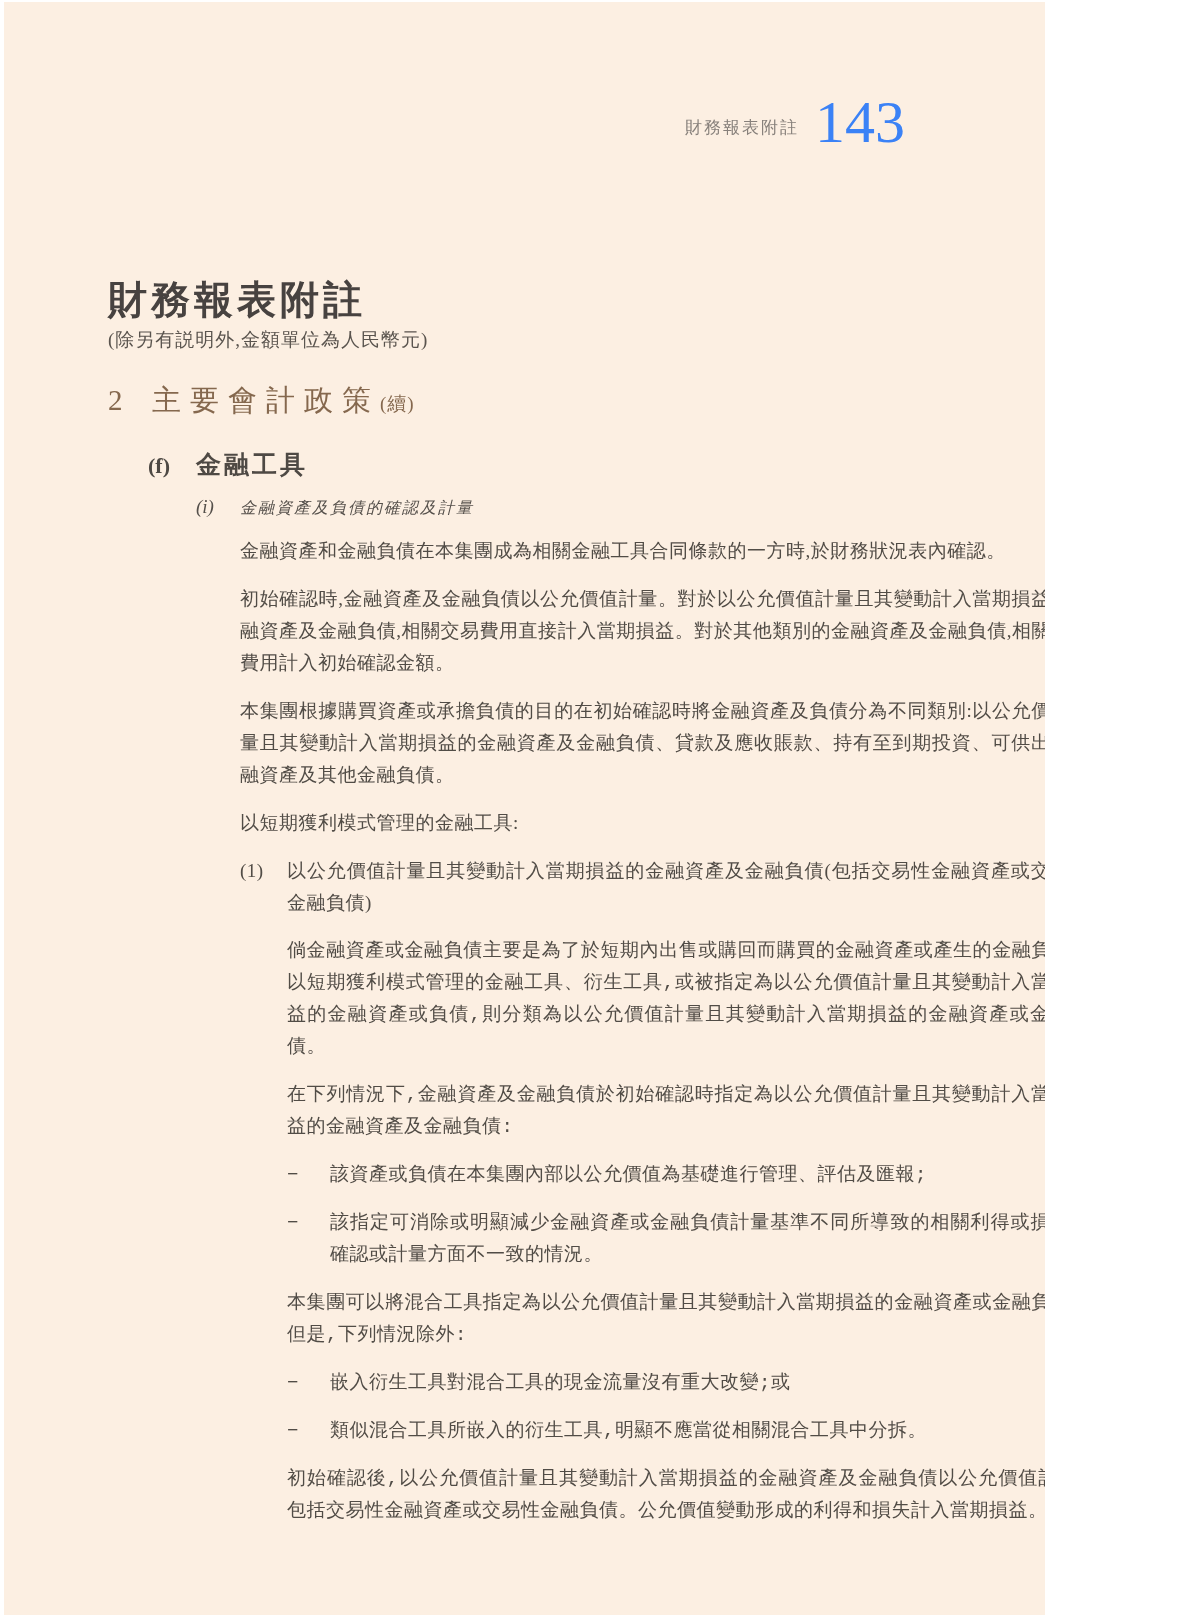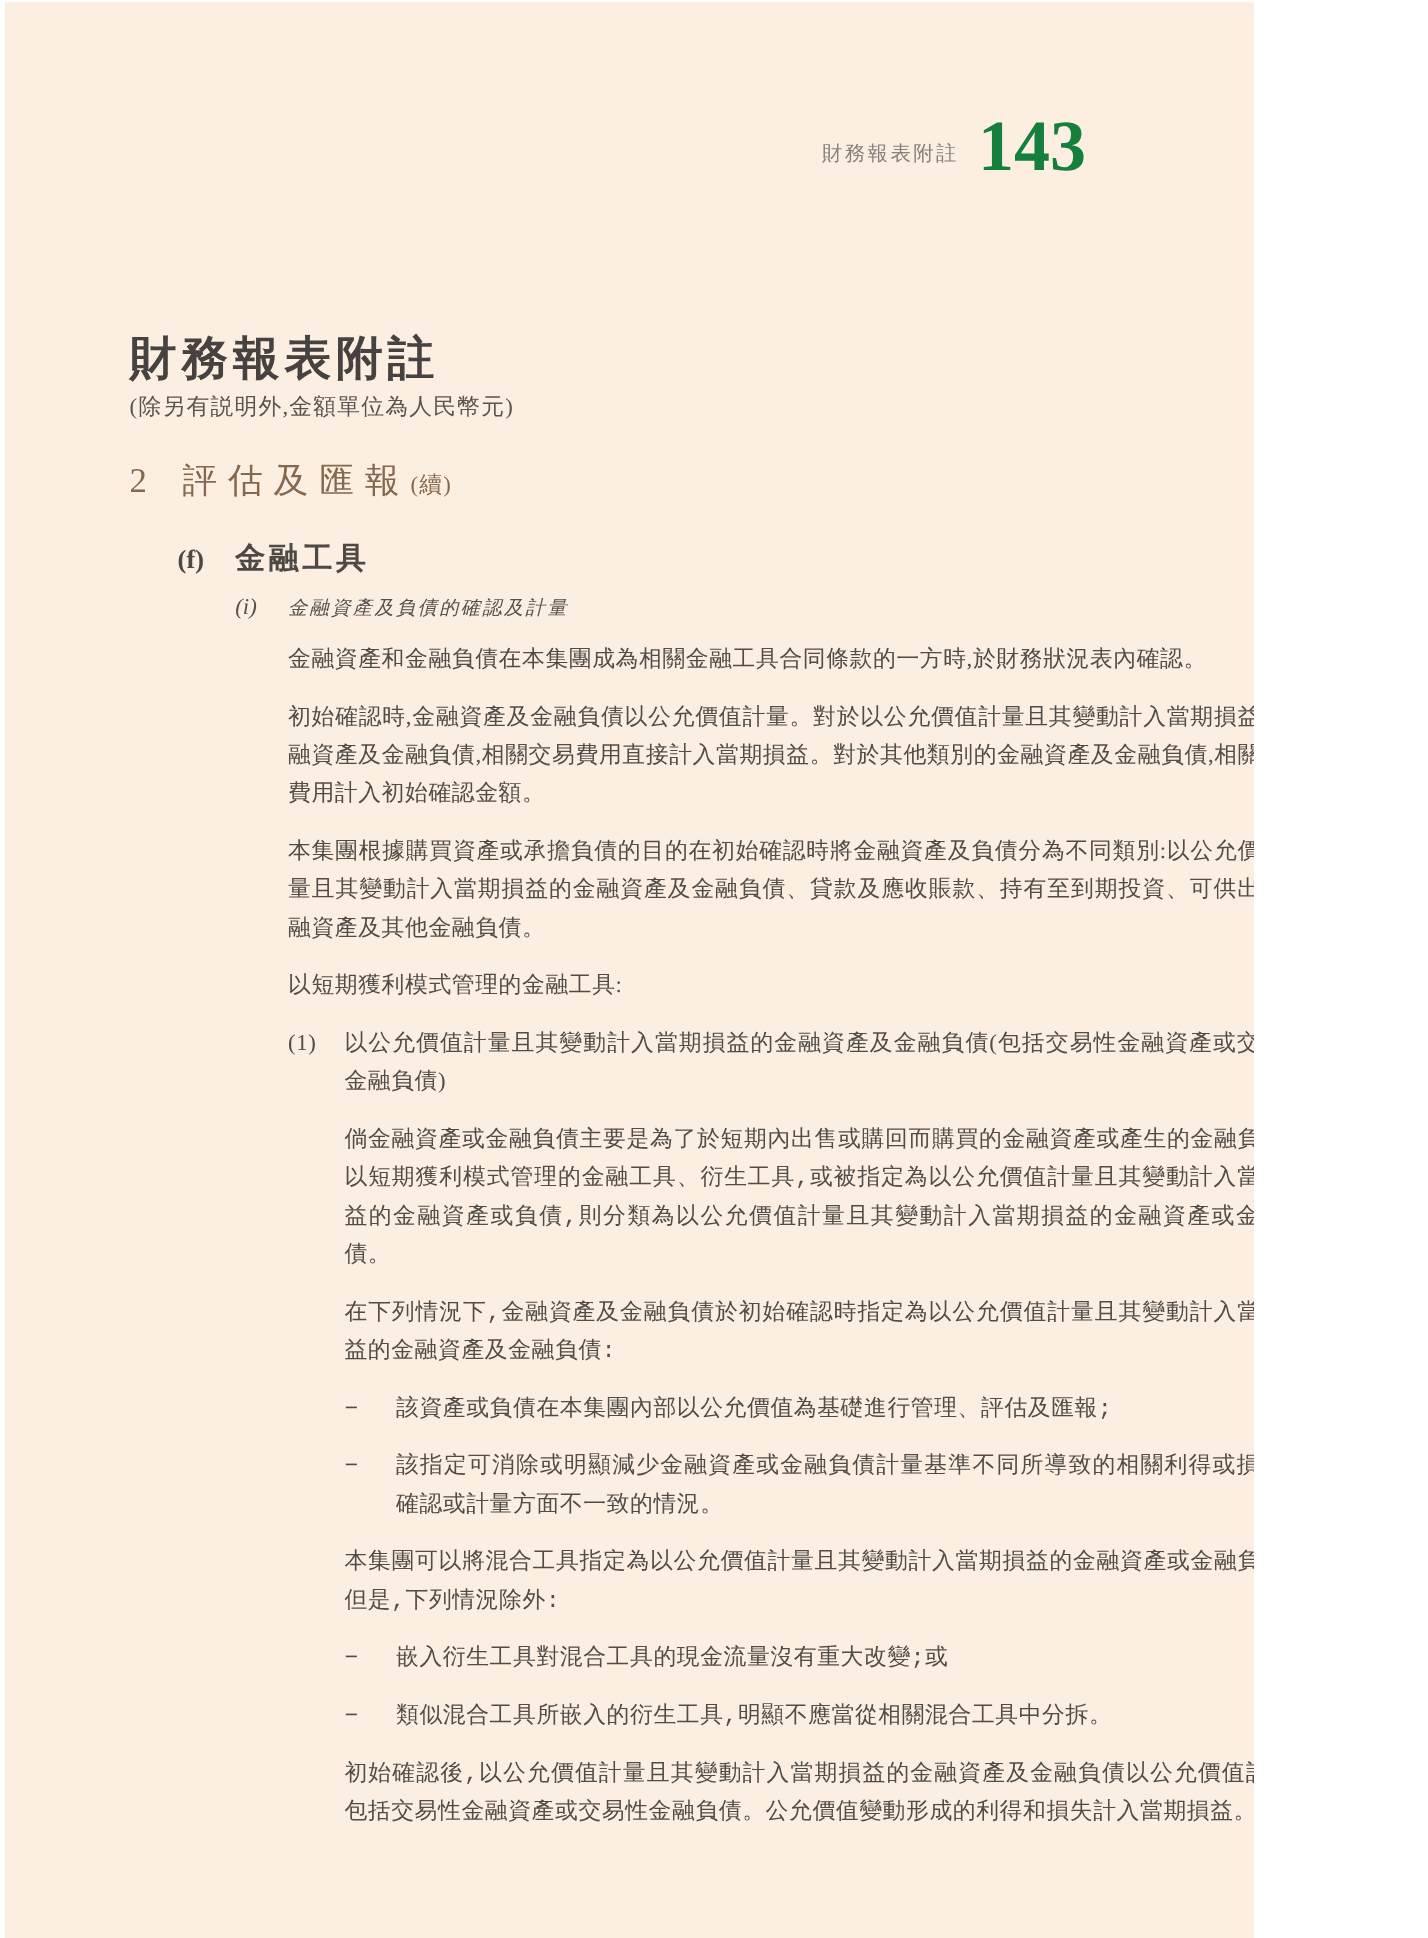--- a/index.html
+++ b/index.html
@@ -21,21 +21,21 @@
   .runhead{
     position:absolute;top:92px;right:140px;
     display:flex;align-items:flex-end;gap:16px;
     color:#7b7470;
   }
   .runhead .lbl{
     font-size:17px;letter-spacing:2px;color:#87807b;
     margin-bottom:13px;
   }
   .runhead .num{
-    font-size:60px;line-height:60px;font-weight:700;color:#15803d;
+    font-size:60px;line-height:60px;font-weight:400;color:#3b82f6;
   }
   
   .content{
     position:absolute;top:0;left:0;right:0;
     padding:278px 100px 0 108px;
     box-sizing:border-box;
     color:#514c46;
   }
   .doc-title{
     font-size:39px;line-height:44px;font-weight:700;
@@ -92,21 +92,21 @@
     <span class="lbl">財務報表附註</span>
     <span class="num">143</span>
   </div>
 
   <div class="content">
     <h1 class="doc-title">財務報表附註</h1>
     <div class="doc-subtitle">(除另有説明外,金額單位為人民幣元)</div>
 
     <div class="section-row">
       <span class="sec-num">2</span>
-      <span class="sec-head">評估及匯報</span>
+      <span class="sec-head">主要會計政策</span>
       <span class="sec-suffix">(續)</span>
     </div>
 
     <div class="fsub-row">
       <span class="f-marker">(f)</span>
       <span class="f-head">金融工具</span>
     </div>
 
     <div class="isub-row">
       <span class="i-marker">(i)</span>

